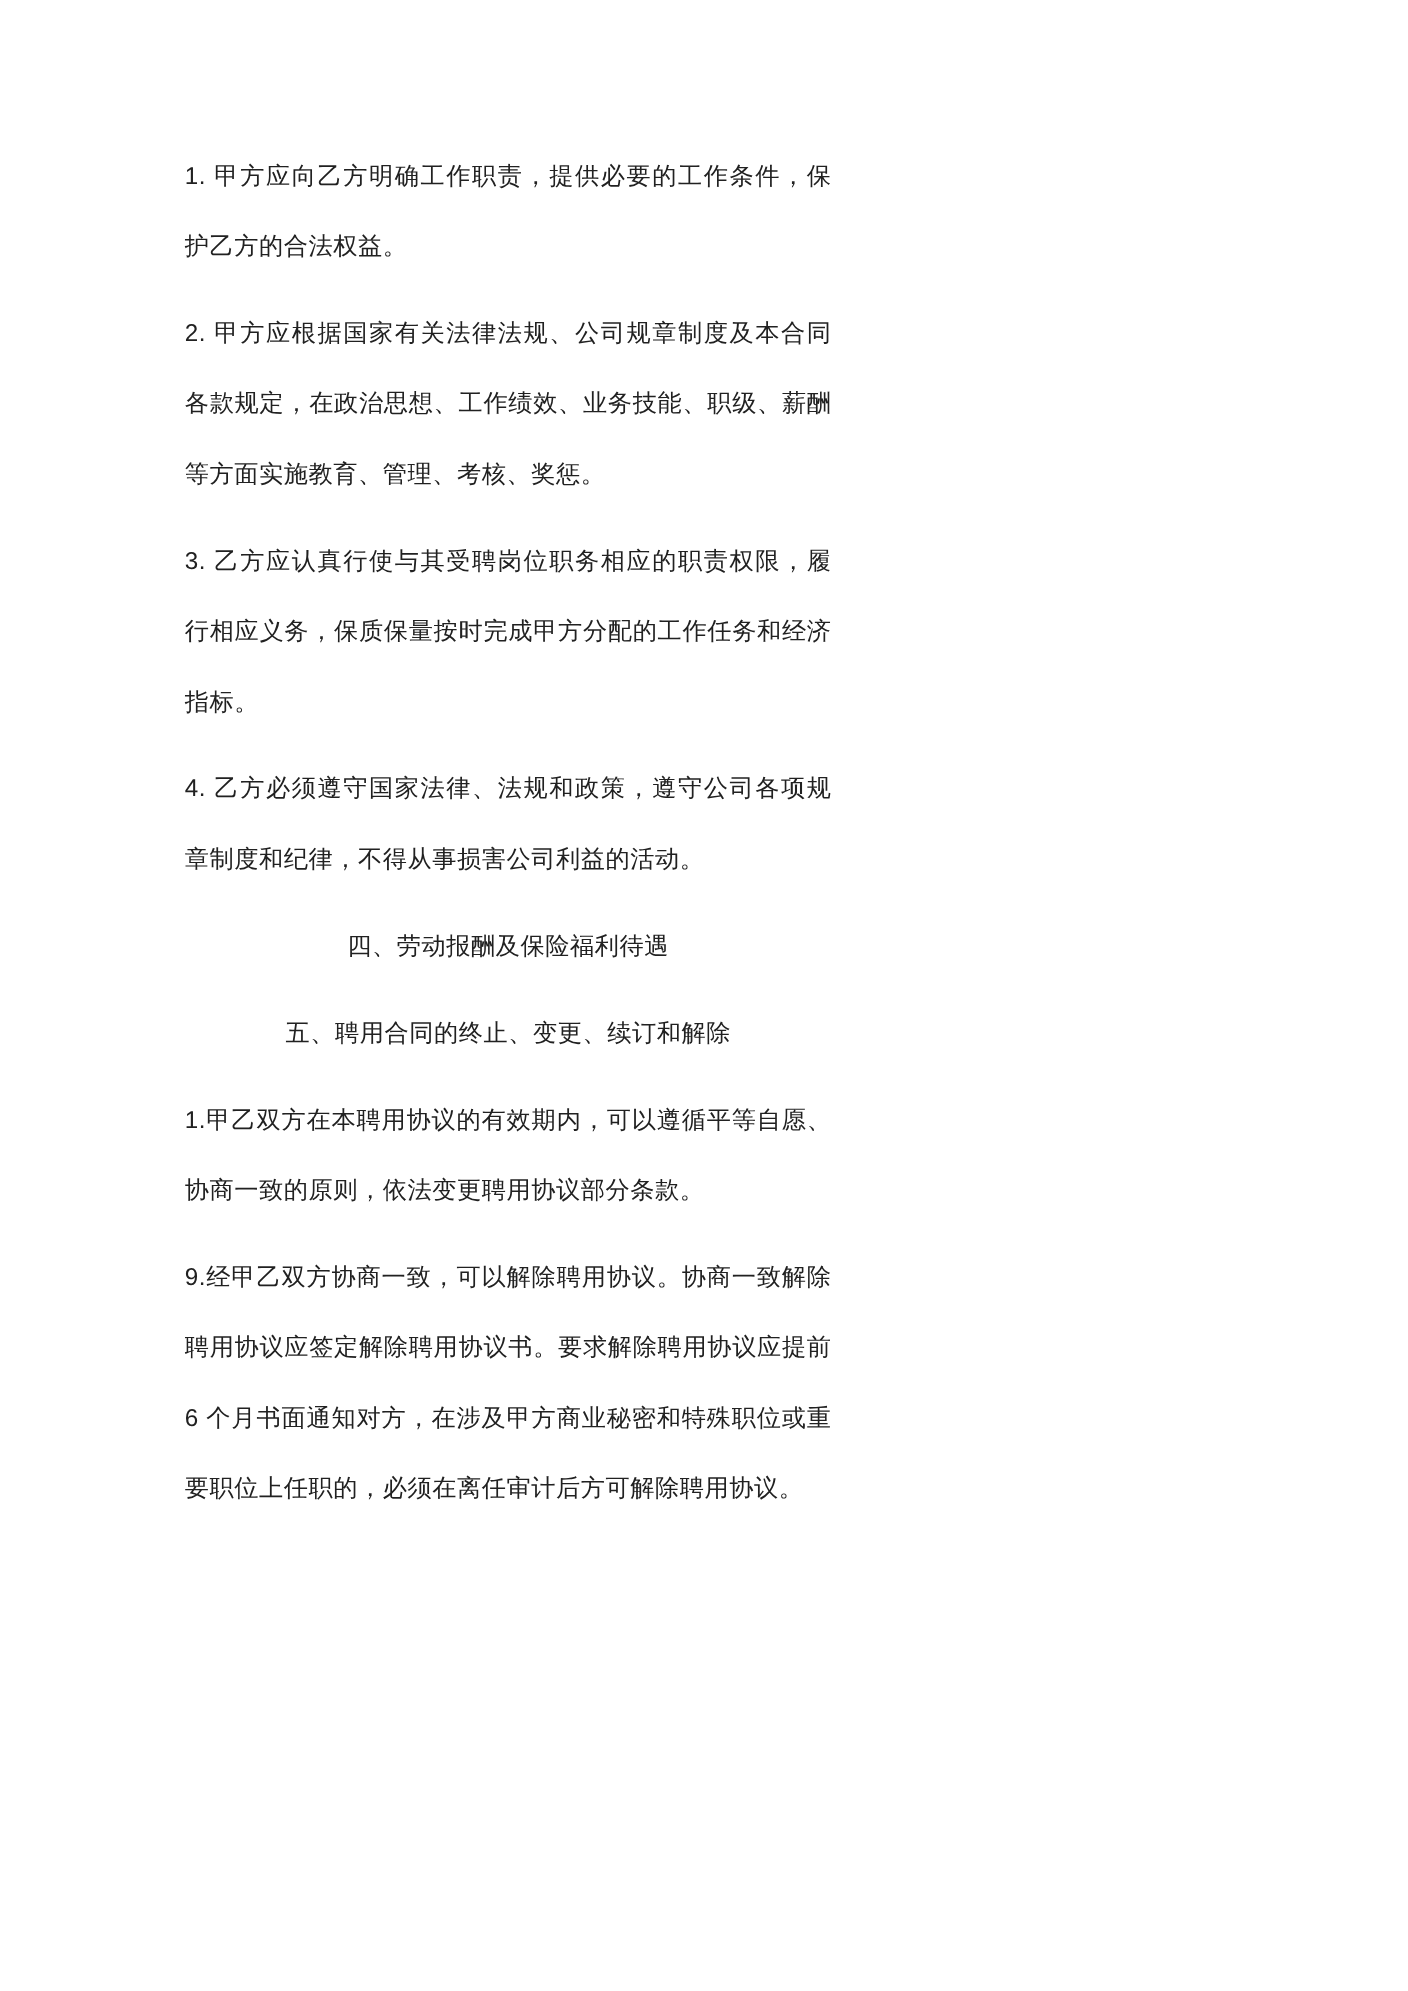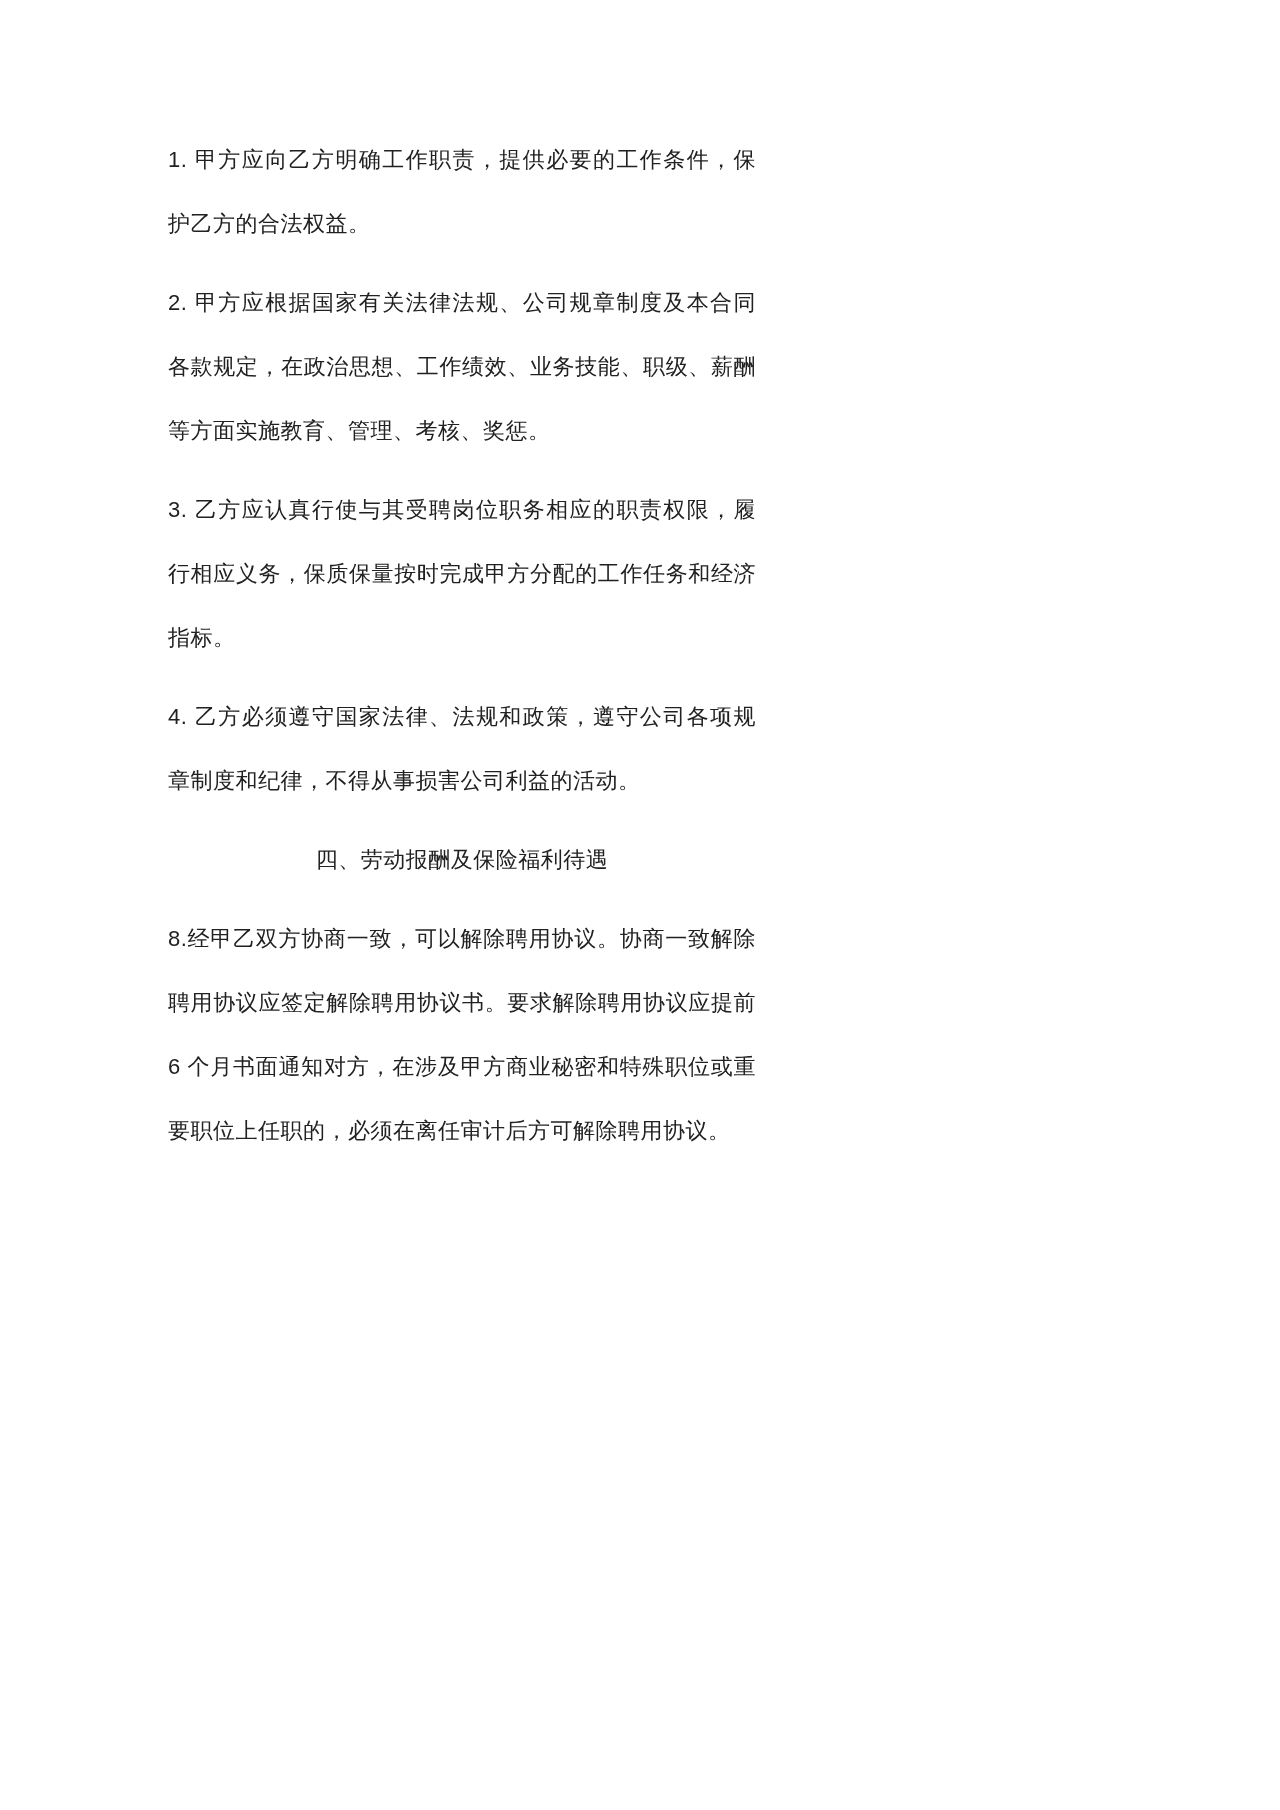--- a/index.html
+++ b/index.html
@@ -41,17 +41,19 @@
 
   <p class="para">2.  甲方应根据国家有关法律法规、公司规章制度及本合同各款规定，在政治思想、工作绩效、业务技能、职级、薪酬等方面实施教育、管理、考核、奖惩。</p>
 
   <p class="para">3.  乙方应认真行使与其受聘岗位职务相应的职责权限，履行相应义务，保质保量按时完成甲方分配的工作任务和经济指标。</p>
 
   <p class="para">4.  乙方必须遵守国家法律、法规和政策，遵守公司各项规章制度和纪律，不得从事损害公司利益的活动。</p>
 
   <p class="heading">四、劳动报酬及保险福利待遇</p>
 
 
+  <p class="heading">五、聘用合同的终止、变更、续订和解除</p>
 
+  <p class="para">1.甲乙双方在本聘用协议的有效期内，可以遵循平等自愿、协商一致的原则，依法变更聘用协议部分条款。</p>
 
-  <p class="para">8.经甲乙双方协商一致，可以解除聘用协议。协商一致解除聘用协议应签定解除聘用协议书。要求解除聘用协议应提前 6 个月书面通知对方，在涉及甲方商业秘密和特殊职位或重要职位上任职的，必须在离任审计后方可解除聘用协议。</p>
+  <p class="para">9.经甲乙双方协商一致，可以解除聘用协议。协商一致解除聘用协议应签定解除聘用协议书。要求解除聘用协议应提前 6 个月书面通知对方，在涉及甲方商业秘密和特殊职位或重要职位上任职的，必须在离任审计后方可解除聘用协议。</p>
 
 </div>
 
 </body></html>

